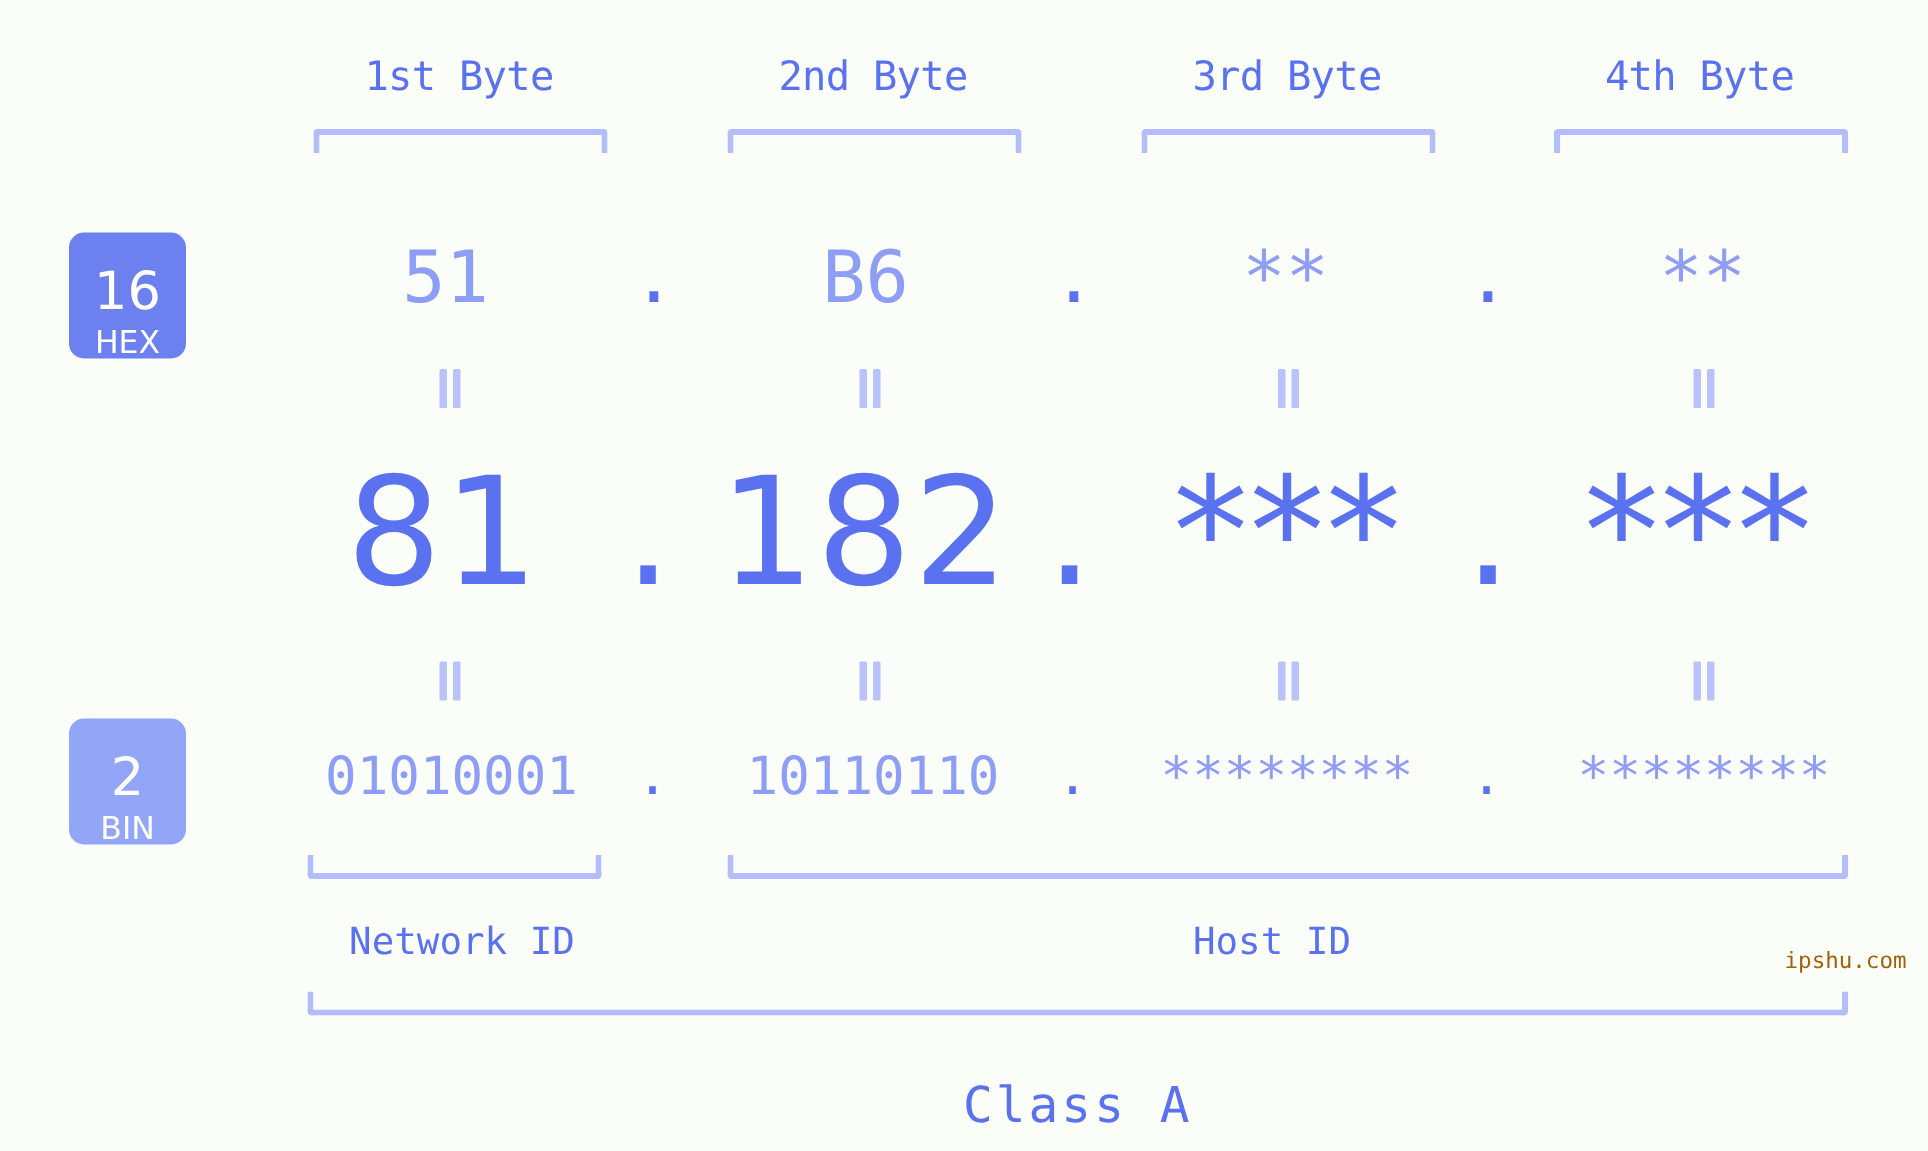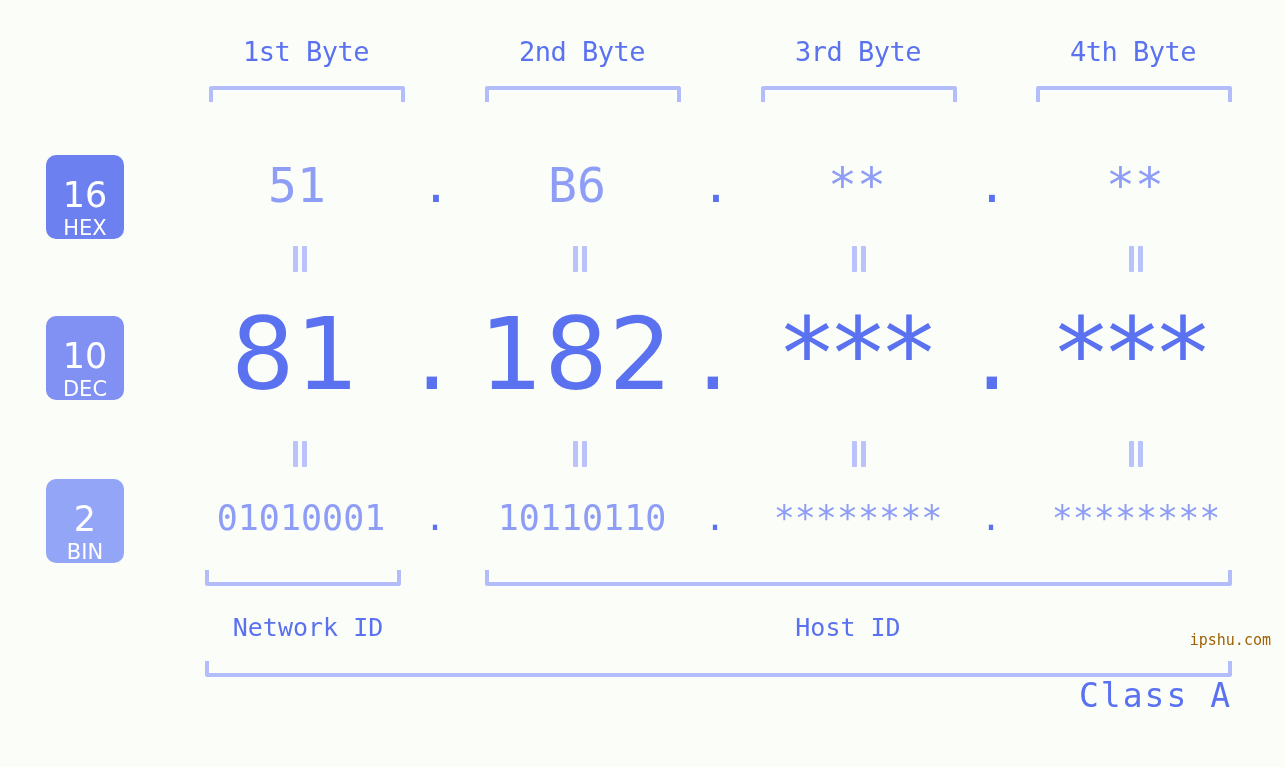--- a/index.html
+++ b/index.html
@@ -219,24 +219,20 @@
 
   <div class="bracket-down" style="left:209px;top:86px;width:196px;"></div>
   <div class="bracket-down" style="left:485px;top:86px;width:196px;"></div>
   <div class="bracket-down" style="left:761px;top:86px;width:196px;"></div>
   <div class="bracket-down" style="left:1036px;top:86px;width:196px;"></div>
 
   <div class="badge" style="top:155px;background:#6d80ef;">
     <span class="num">16</span>
     <span class="nm">HEX</span>
   </div>
-  <div class="badge" style="top:316px;background:#8091f3;">
-    <span class="num">10</span>
-    <span class="nm">DEC</span>
-  </div>
   <div class="badge" style="top:479px;background:#93a5f7;">
     <span class="num">2</span>
     <span class="nm">BIN</span>
   </div>
 
   <div class="hex-cell" style="left:197px;width:200px;">51</div>
   <div class="hex-dot" style="left:408px;width:56px;">.</div>
   <div class="hex-cell" style="left:477px;width:200px;">B6</div>
   <div class="hex-dot" style="left:688px;width:56px;">.</div>
   <div class="hex-cell" style="left:757px;width:200px;">**</div>
@@ -293,17 +289,17 @@
   <div class="bin-dot" style="left:962px;width:58px;">.</div>
   <div class="bin-cell" style="left:1030px;width:212px;">********</div>
 
   <div class="bracket-up" style="left:205px;top:570px;width:196px;"></div>
   <div class="bracket-up" style="left:485px;top:570px;width:747px;"></div>
 
   <div class="id-label" style="left:748px;top:611px;width:200px;">Host ID</div>
   <div class="id-label" style="left:208px;top:611px;width:200px;">Network ID</div>
 
   <div class="bracket-up" style="left:205px;top:661px;width:1027px;"></div>
-  <div class="class-label" style="left:205px;top:674px;width:1027px;text-align:right;">Class A</div>
+  <div class="class-label" style="left:205px;top:715px;width:1027px;">Class A</div>
 
   <div class="watermark">ipshu.com</div>
 
 </div>
 
 </body></html>

